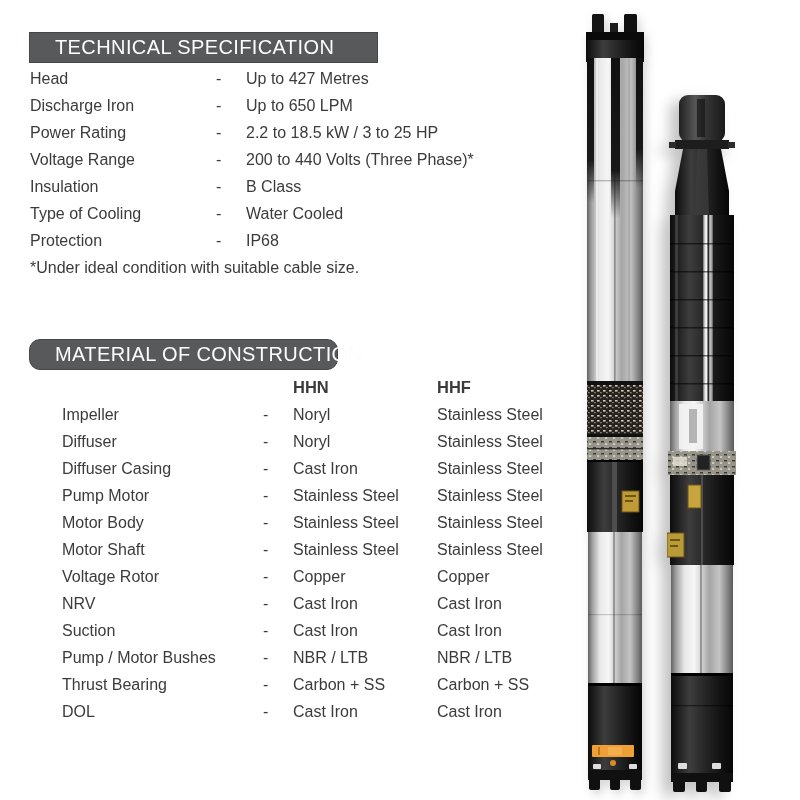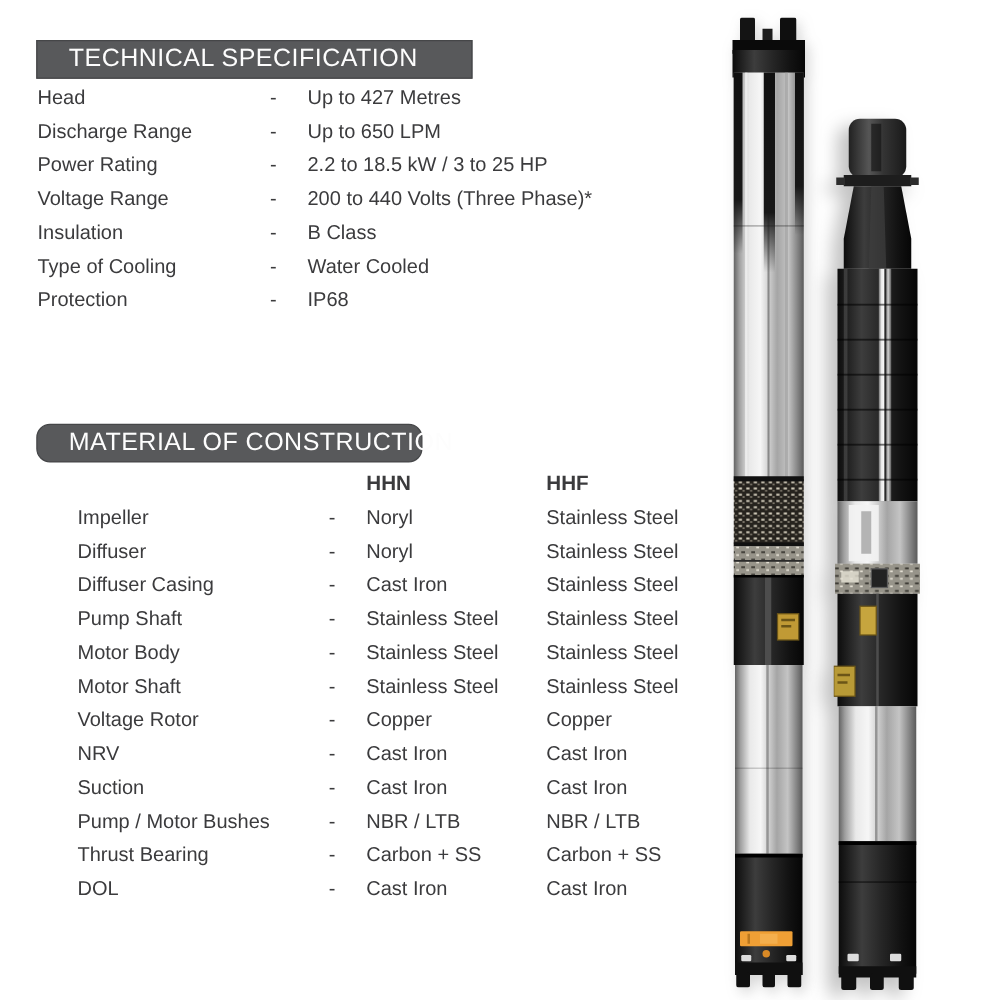--- a/index.html
+++ b/index.html
@@ -41,21 +41,21 @@
 
 <div class="section-header" id="tech-header">TECHNICAL SPECIFICATION</div>
 
 <div class="spec-table">
   <div class="spec-row">
     <span>Head</span>
     <span>-</span>
     <span>Up to 427 Metres</span>
   </div>
   <div class="spec-row">
-    <span>Discharge Range</span>
+    <span>Discharge Iron</span>
     <span>-</span>
     <span>Up to 650 LPM</span>
   </div>
   <div class="spec-row">
     <span>Power Rating</span>
     <span>-</span>
     <span>2.2 to 18.5 kW / 3 to 25 HP</span>
   </div>
   <div class="spec-row">
     <span>Voltage Range</span>
@@ -70,20 +70,21 @@
   <div class="spec-row">
     <span>Type of Cooling</span>
     <span>-</span>
     <span>Water Cooled</span>
   </div>
   <div class="spec-row">
     <span>Protection</span>
     <span>-</span>
     <span>IP68</span>
   </div>
+  <div class="spec-footnote">*Under ideal condition with suitable cable size.</div>
 </div>
 
 <div class="section-header" id="mat-header">MATERIAL OF CONSTRUCTION</div>
 
 <div class="mat-table">
   <div class="mat-row mat-head">
     <span></span>
     <span></span>
     <span>HHN</span>
     <span>HHF</span>
@@ -100,21 +101,21 @@
     <span>Noryl</span>
     <span>Stainless Steel</span>
   </div>
   <div class="mat-row">
     <span>Diffuser Casing</span>
     <span>-</span>
     <span>Cast Iron</span>
     <span>Stainless Steel</span>
   </div>
   <div class="mat-row">
-    <span>Pump Shaft</span>
+    <span>Pump Motor</span>
     <span>-</span>
     <span>Stainless Steel</span>
     <span>Stainless Steel</span>
   </div>
   <div class="mat-row">
     <span>Motor Body</span>
     <span>-</span>
     <span>Stainless Steel</span>
     <span>Stainless Steel</span>
   </div>

